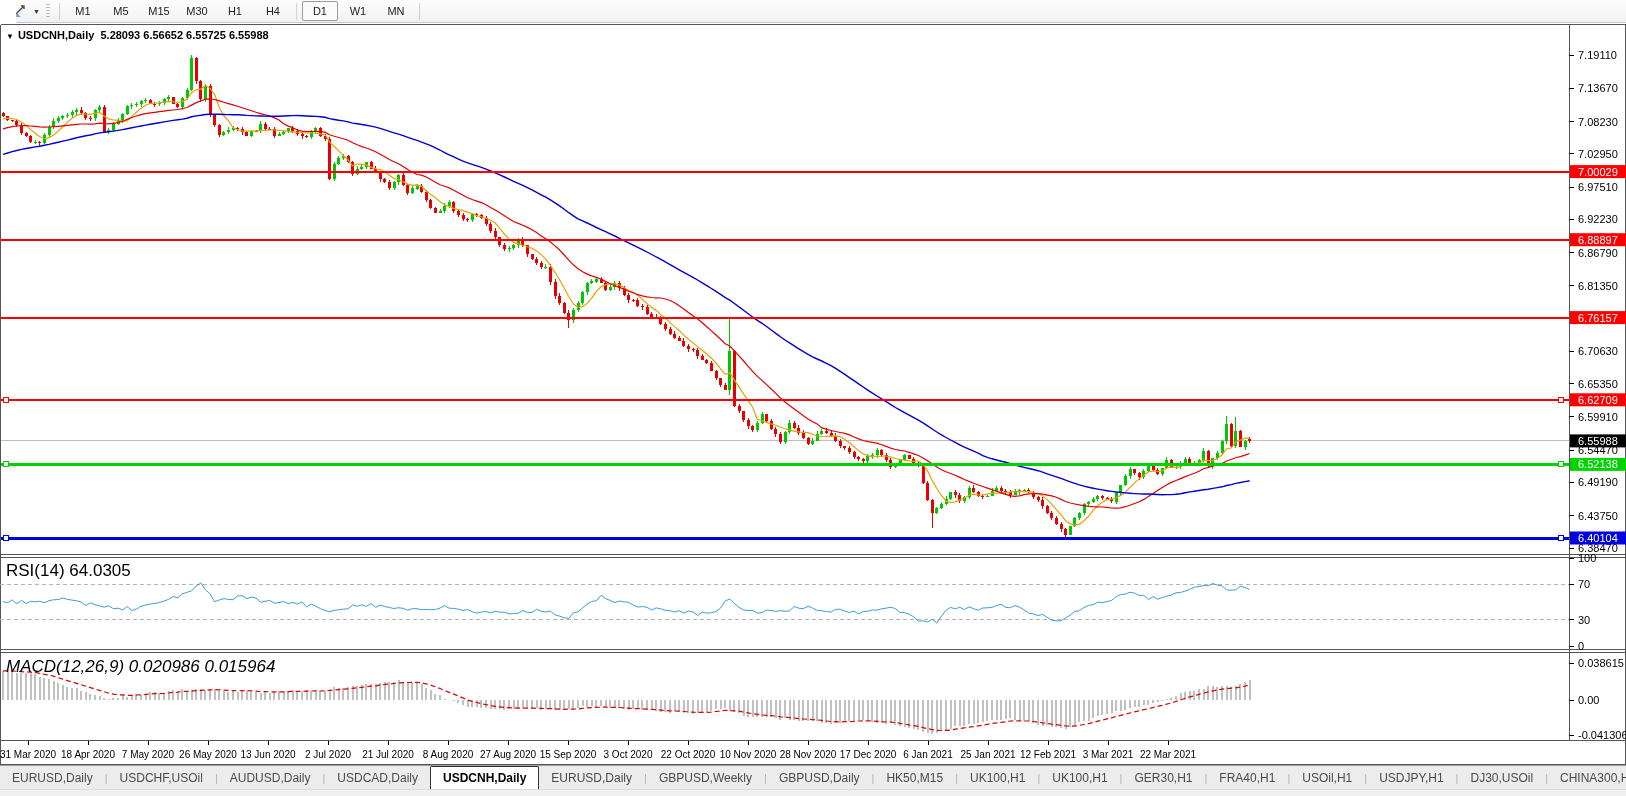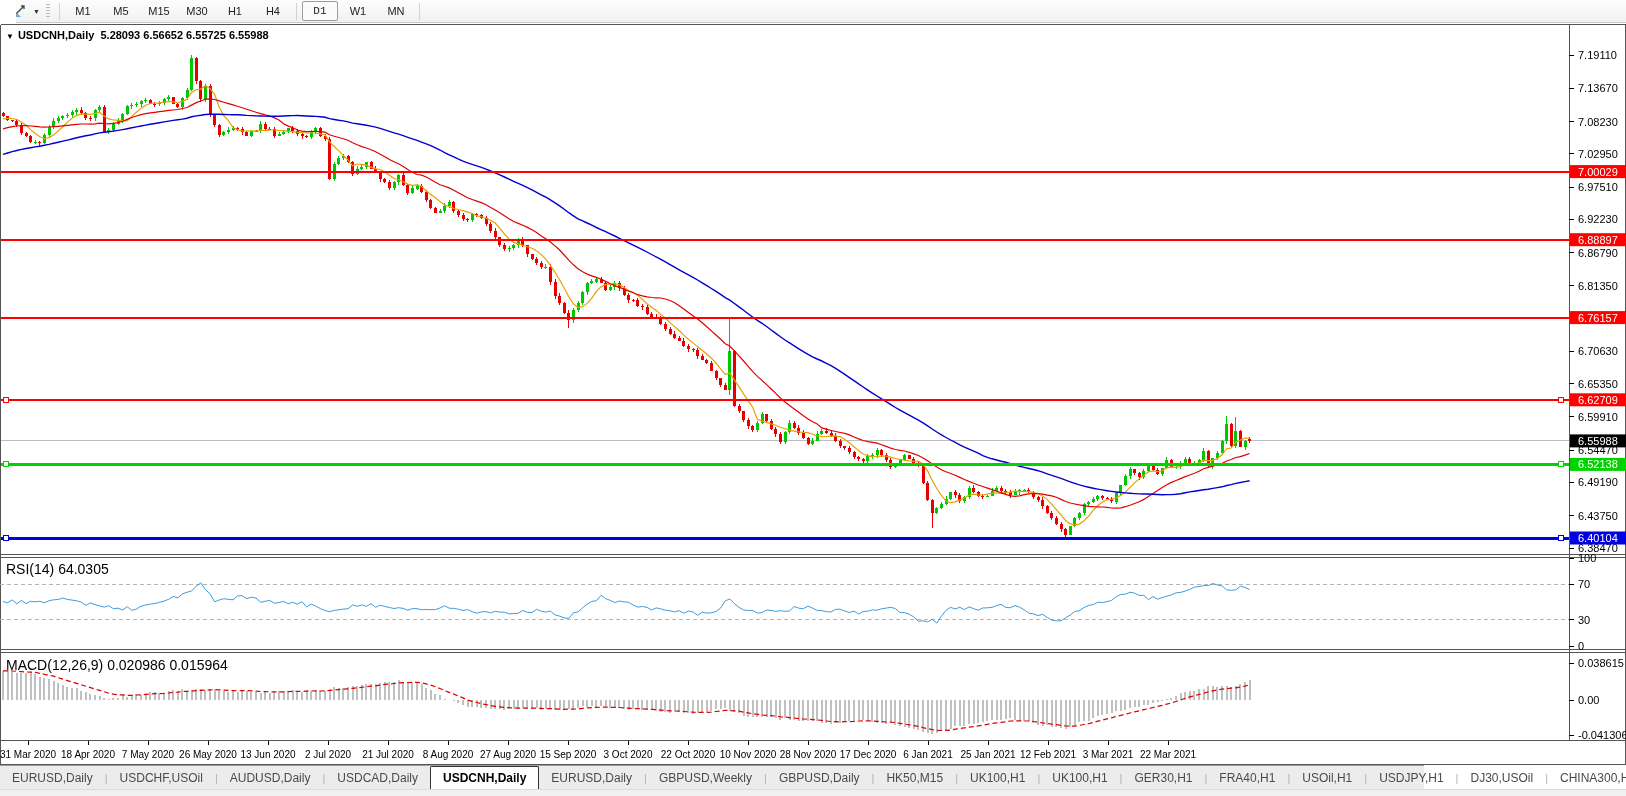--- a/index.html
+++ b/index.html
@@ -4,30 +4,30 @@
 <style>
   html,body{margin:0;padding:0;background:#fff;}
   body{width:1626px;height:796px;overflow:hidden;font-family:"Liberation Sans",sans-serif;position:relative;}
   
   .toolbar{position:absolute;top:0;left:16px;width:1626px;height:23px;background:linear-gradient(#fdfdfd,#eff1f2);border-bottom:1px solid #c9c9c9;display:flex;align-items:center;font-size:11px;color:#222;box-sizing:border-box;}
   .tool-icon{display:flex;align-items:center;margin-left:-2px;padding:0 2px;}
   .caret{font-size:7px;color:#333;margin:0 3px 0 1px;}
   .grip{width:4px;height:15px;margin:0 5px 0 3px;background:repeating-linear-gradient(#b9b9b9 0 1px,transparent 1px 3px);}
   .vsep{width:1px;height:17px;background:#d2d2d2;margin:0 4px;}
   .tf-btn{min-width:26px;height:18px;display:flex;align-items:center;justify-content:center;padding:0 4px;margin:0 1px;border:1px solid transparent;border-radius:2px;cursor:default;}
-  .tf-btn.active{background:#fbfbfb;border-color:#9c9c9c;font-family:Liberation Mono, monospace;}
+  .tf-btn.active{background:#fbfbfb;border-color:#9c9c9c;}
   
   #chart-svg{position:absolute;top:24px;left:0;}
   .chart-title{position:absolute;top:29px;left:6px;font-size:11px;font-weight:bold;color:#000;white-space:pre;}
   .chart-title .tri{font-size:8px;margin-right:4px;}
-  .pane-label{position:absolute;font-size:14px;color:#000;left:6px;white-space:pre;}
+  .pane-label{position:absolute;font-size:17px;color:#000;left:6px;white-space:pre;}
   #rsi-label{top:561px;}
-  #macd-label{top:657px;}
+  #macd-label{top:657px;font-style:italic;}
   
-  .tabbar{position:absolute;top:765px;left:0;width:1424px;height:24px;background:#ececec;border-top:1px solid #9e9e9e;display:flex;align-items:stretch;font-size:12px;color:#4a4a4a;box-sizing:border-box;}
+  .tabbar{position:absolute;top:765px;left:0;width:1626px;height:24px;background:#ececec;border-top:1px solid #9e9e9e;display:flex;align-items:stretch;font-size:12px;color:#4a4a4a;box-sizing:border-box;}
   .tabbar .pad{width:14px;}
   .tab{display:flex;align-items:center;padding:0 12px;cursor:default;white-space:nowrap;}
   .tab.active{background:#fff;border:1px solid #333;border-bottom:none;border-radius:2px 2px 0 0;font-weight:bold;color:#000;}
   .tab-sep{display:flex;align-items:center;color:#b3b3b3;font-size:11px;}
   .bottomstrip{position:absolute;top:789px;left:0;width:1626px;height:7px;background:#f0f0f0;border-top:1px solid #dcdcdc;box-sizing:border-box;}
 </style>
 </head>
 <body>
 
 <div class="toolbar">

